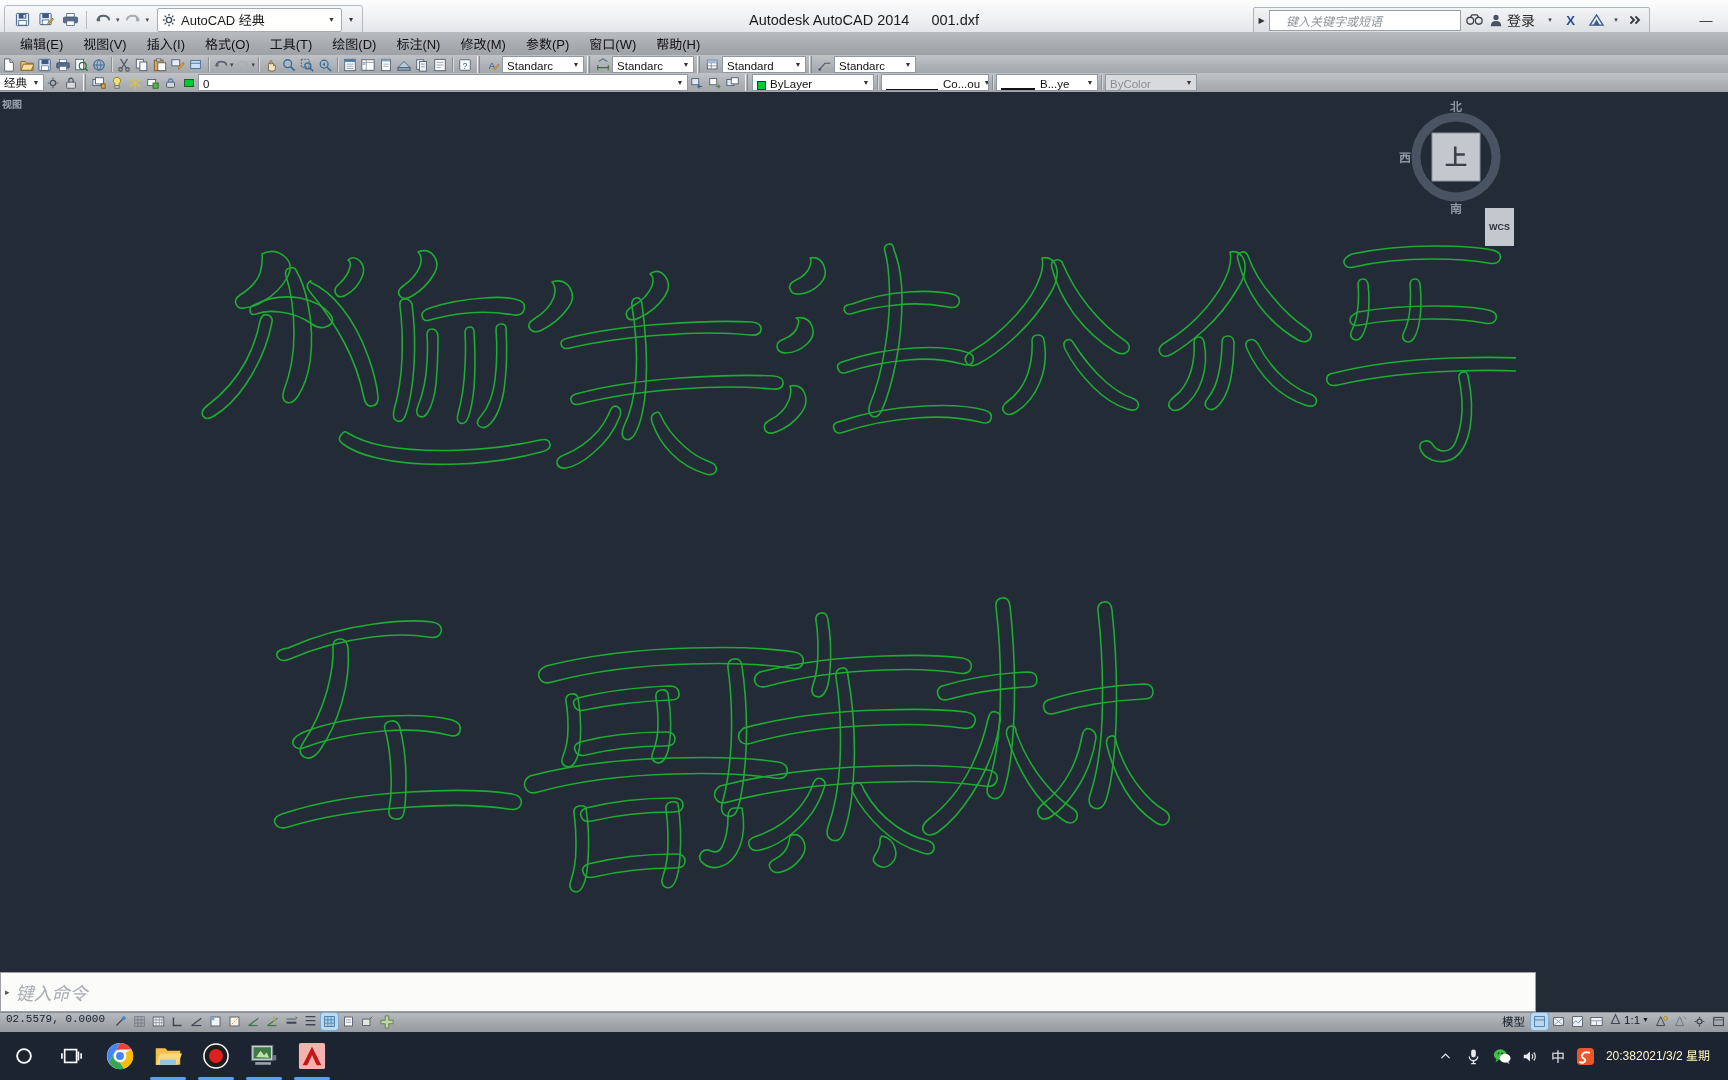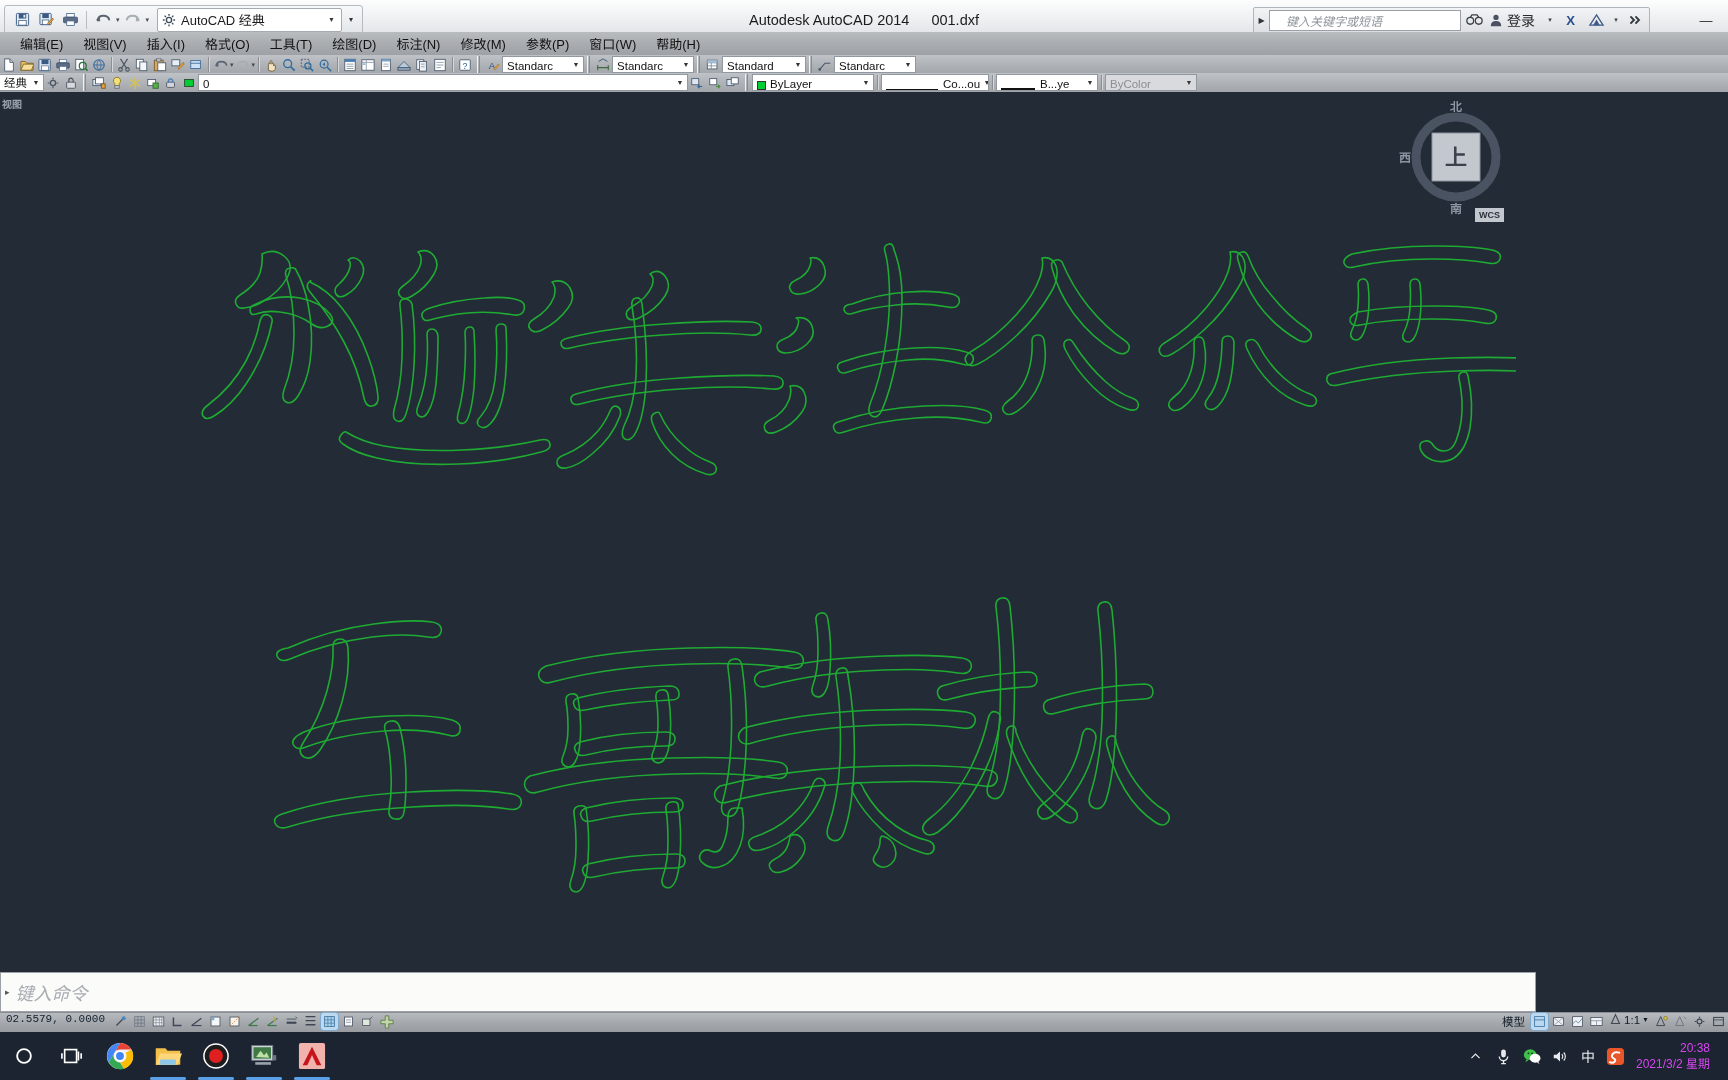--- a/index.html
+++ b/index.html
@@ -157,22 +157,22 @@
   }
   .tb-app{
     width:48px;height:48px;display:flex;align-items:center;justify-content:center;position:relative;
   }
   .tb-app.active::after{
     content:"";position:absolute;bottom:0;left:6px;right:6px;height:3px;background:#5aa0e8;border-radius:2px;
   }
   .tray{ margin-left:auto; display:flex;align-items:center; height:48px; padding-right:8px;}
   .tray-icon{width:28px;height:48px;display:flex;align-items:center;justify-content:center;color:#e8eaed;font-size:14px;}
   .clock{
-    display:flex;flex-direction:column;align-items:flex-end;justify-content:flex-end;
-    color:#d946ef;font-size:12px;line-height:1.35;padding:0 10px 0 6px;white-space:nowrap;
+    display:flex;align-items:flex-end;justify-content:flex-end;
+    color:#fef9c3;font-size:12px;line-height:1.35;padding:0 10px 0 6px;white-space:nowrap;
   }
 </style>
 </head>
 <body>
 
 <div id="app">
 
   <div class="titlebar">
 
     <div class="qat">
@@ -706,21 +706,21 @@
     </svg>
 
     <svg class="viewcube" viewBox="0 0 120 120">
       <circle cx="60" cy="60" r="40" fill="none" stroke="#4a5361" stroke-width="9"></circle>
       <text x="60" y="14" fill="#8d96a2" font-size="12" text-anchor="middle" font-family="DejaVu Sans, sans-serif">北</text>
       <text x="9" y="65" fill="#8d96a2" font-size="12" text-anchor="middle" font-family="DejaVu Sans, sans-serif">西</text>
       <text x="60" y="116" fill="#8d96a2" font-size="12" text-anchor="middle" font-family="DejaVu Sans, sans-serif">南</text>
       <rect x="36" y="36" width="48" height="48" fill="#c3c8cf" stroke="#8d949d"></rect>
       <text x="60" y="68" fill="#3b424b" font-size="22" text-anchor="middle" font-family="DejaVu Sans, sans-serif">上</text>
     </svg>
-    <div style="position:absolute;right:12px;top:116px;background:#c3c8cf;color:#2c323a;font-size:9px;padding:2px 4px;">WCS</div>
+    <div style="position:absolute;right:2px;top:116px;background:#c3c8cf;color:#2c323a;font-size:9px;padding:14px 4px;">WCS</div>
   </div>
 
   <div class="cmdwrap">
     <span class="cmd-caret">▸</span>
     <span class="cmd-ph">键入命令</span>
   </div>
 
   <div class="statusbar">
     <div class="coords">02.5579,  0.0000</div>
 

